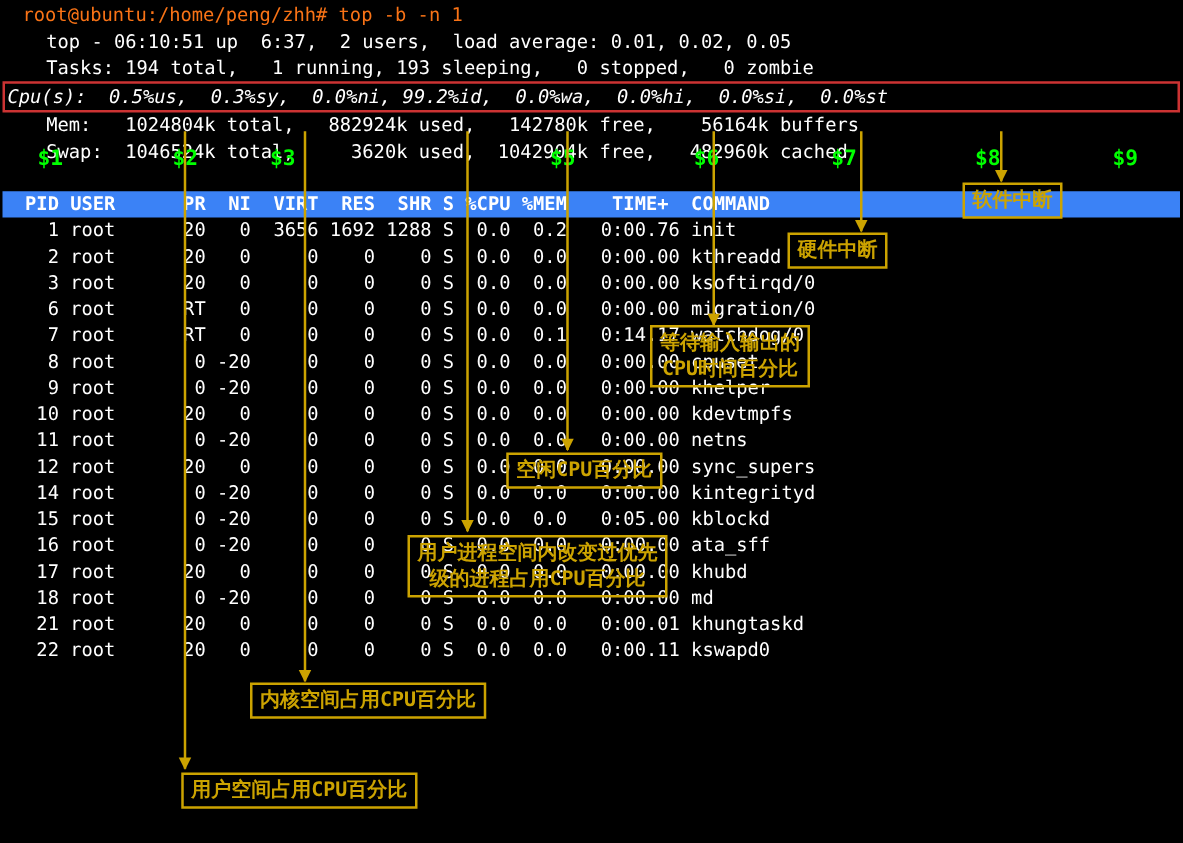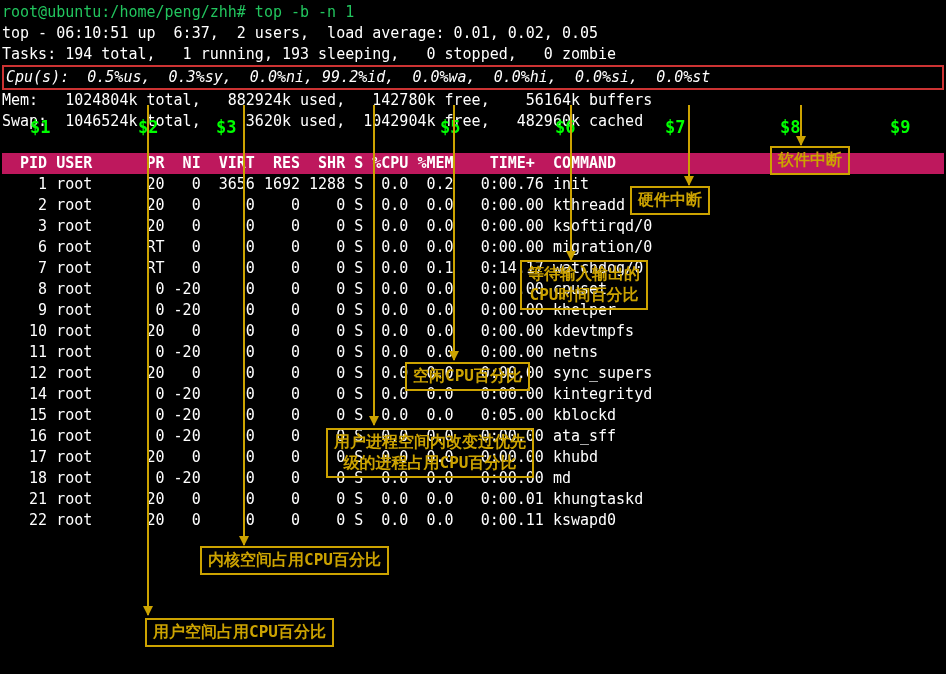--- a/index.html
+++ b/index.html
@@ -9,31 +9,31 @@
     font-family: "DejaVu Sans Mono", "Courier New", monospace;
     font-size: 15px;
     color: #fff;
     width: 946px;
     height: 674px;
     box-sizing: border-box;
     position: relative;
     overflow: hidden;
     line-height: 1.4;
   }
-  .prompt-line { color: #22c55e; }
-  .summary-line { white-space: pre; }
+  .prompt-line { color: #f97316; margin-left: 16px; }
+  .summary-line { white-space: pre; margin-left: 35px; }
   .cpu-box {
     border: 2px solid #c33;
     padding: 0 2px;
     margin: 0;
     white-space: pre;
     font-style: italic;
   }
   .header-row {
-    background: #be185d;
+    background: #3b82f6;
     color: #fff;
     white-space: pre;
     font-weight: bold;
   }
   .proc-row { white-space: pre; }
   .marker {
     position: absolute;
     color: #0f0;
     font-weight: bold;
     font-size: 17px;

